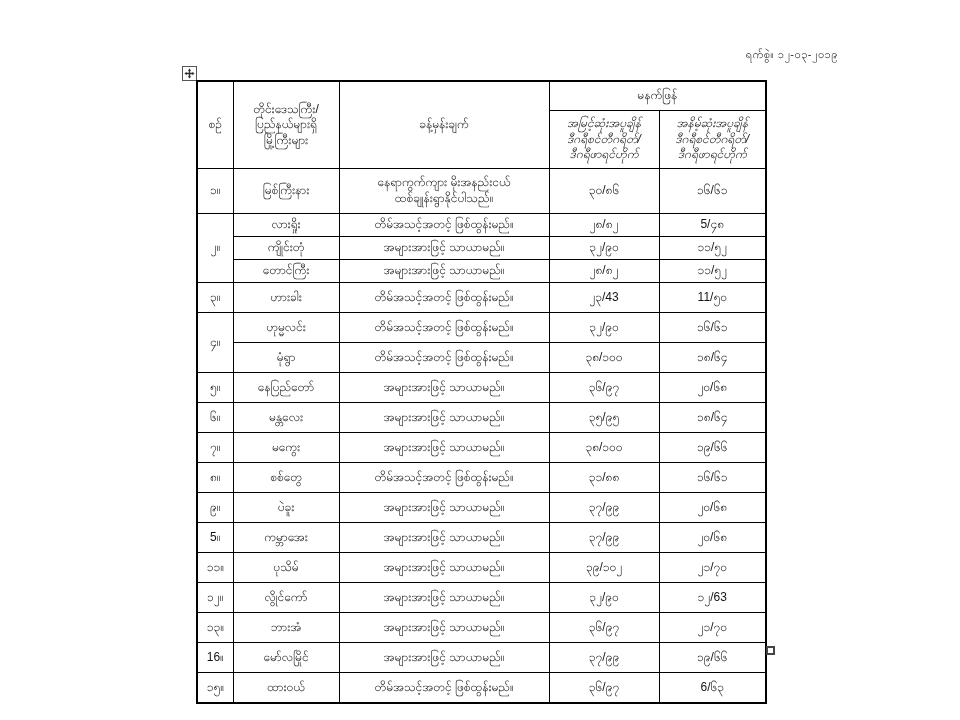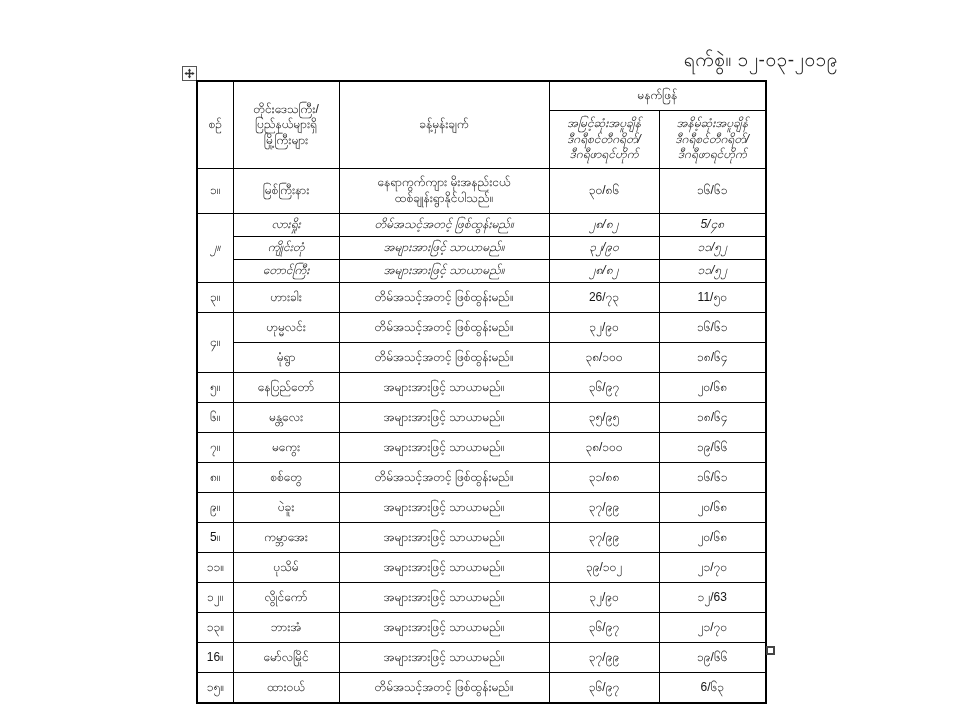--- a/index.html
+++ b/index.html
@@ -9,21 +9,21 @@
     font-family: "Liberation Sans", sans-serif;
     color: #111;
     position: relative;
     overflow: hidden;
   }
   .page { position: absolute; inset: 0; background: #ffffff; }
 
   .date-label {
     position: absolute;
     top: 47px; right: 122px;
-    font-size: 19px;
+    font-size: 11px;
     color: #222;
     letter-spacing: 0.5px;
     white-space: nowrap;
   }
 
   
   .move-handle {
     position: absolute;
     left: 182px; top: 66px;
     width: 15px; height: 15px;
@@ -64,21 +64,21 @@
     line-height: 1.3;
   }
   .pre { white-space: pre-line; }
 
   tr.hdr-top th { height: 26px; margin-left: 32px; }
   tr.hdr-sub th { height: 55px; font-style: italic; }
 
   td.c-serial { font-size: 12px; }
   tbody tr td { height: 27px; }
   tbody tr.tall td { height: 42px; }
-  tbody tr.compact td { height: 20px; font-style: italic; }
+  tbody tr.compact td { height: 20px; }
 </style>
 </head>
 <body>
 
 <div class="page">
 
   <div class="date-label">ရက်စွဲ။ ၁၂-၀၃-၂၀၁၉</div>
 
   <div class="move-handle" title="">
     <span>
@@ -139,21 +139,21 @@
         <tr class="compact">
           <td class="c-city">တောင်ကြီး</td>
           <td class="c-forecast pre">အများအားဖြင့် သာယာမည်။</td>
           <td class="c-max">၂၈/၈၂</td>
           <td class="c-min">၁၁/၅၂</td>
         </tr>
         <tr>
           <td class="c-serial" rowspan="1">၃။</td>
           <td class="c-city">ဟားခါး</td>
           <td class="c-forecast pre">တိမ်အသင့်အတင့် ဖြစ်ထွန်းမည်။</td>
-          <td class="c-max">26/၇၃</td>
+          <td class="c-max">၂၃/43</td>
           <td class="c-min">11/၅၀</td>
         </tr>
         <tr>
           <td class="c-serial" rowspan="2">၄။</td>
           <td class="c-city">ဟုမ္မလင်း</td>
           <td class="c-forecast pre">တိမ်အသင့်အတင့် ဖြစ်ထွန်းမည်။</td>
           <td class="c-max">၃၂/၉၀</td>
           <td class="c-min">၁၆/၆၁</td>
         </tr>
         <tr>

